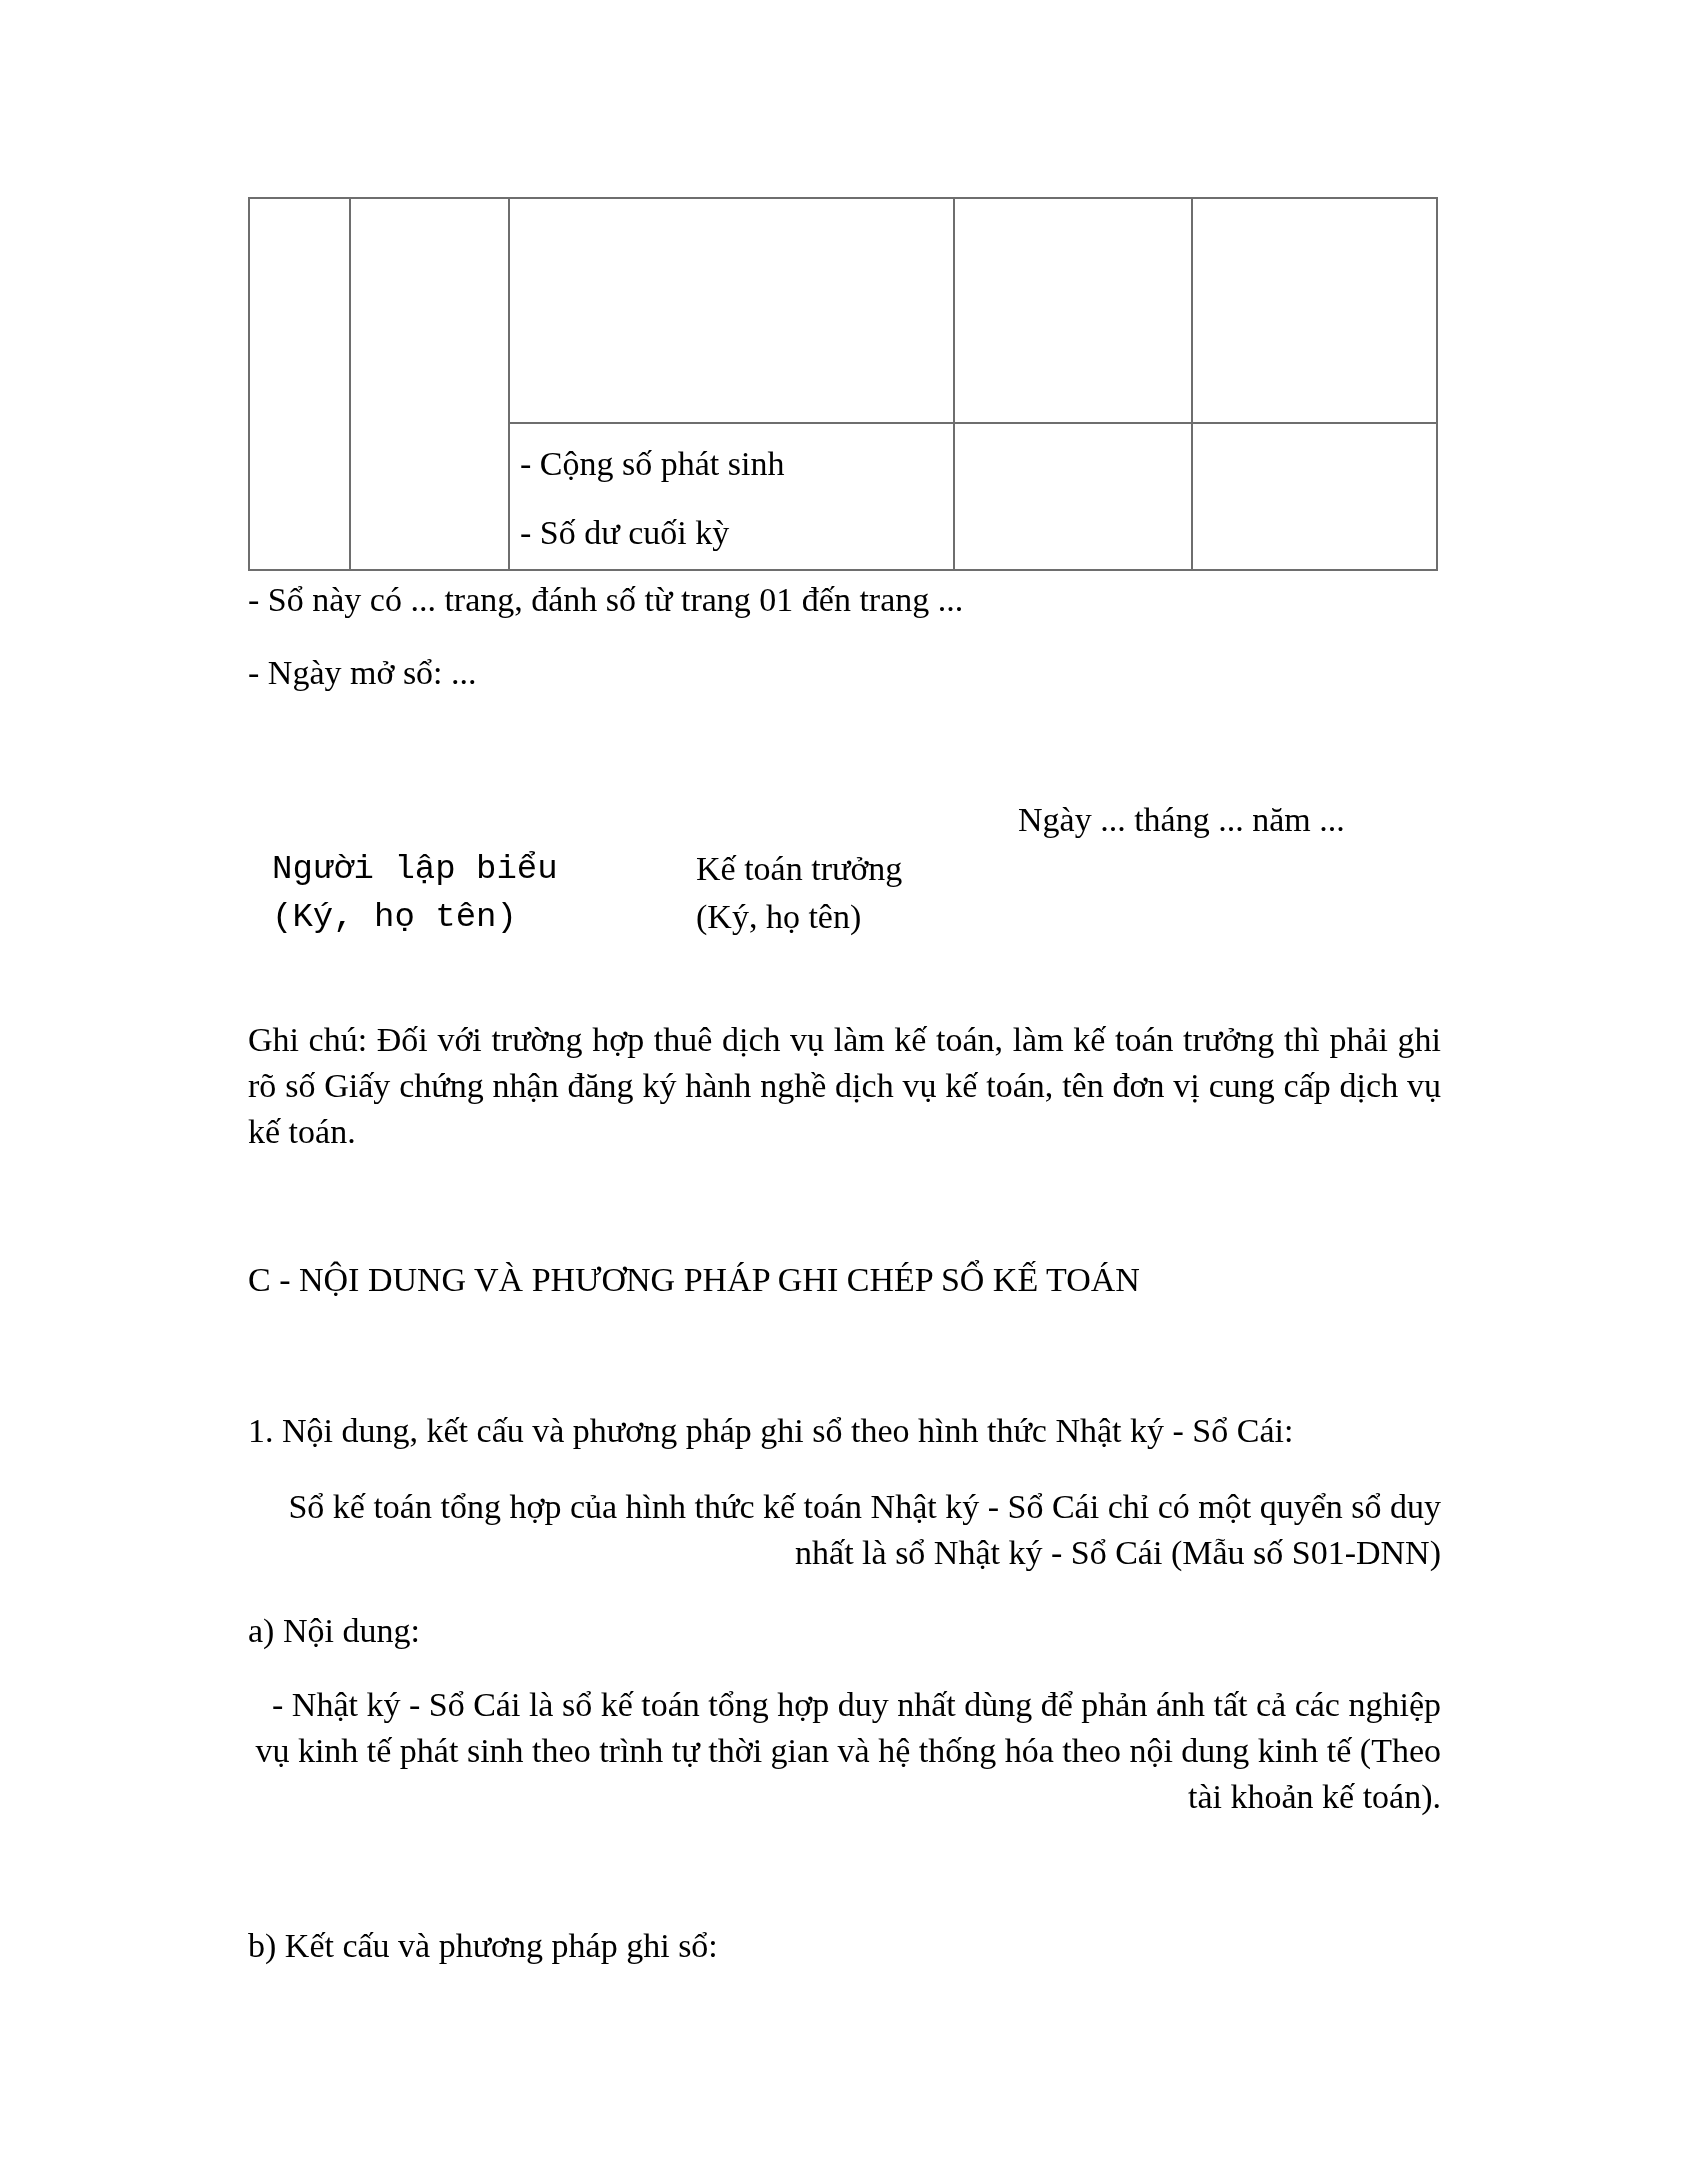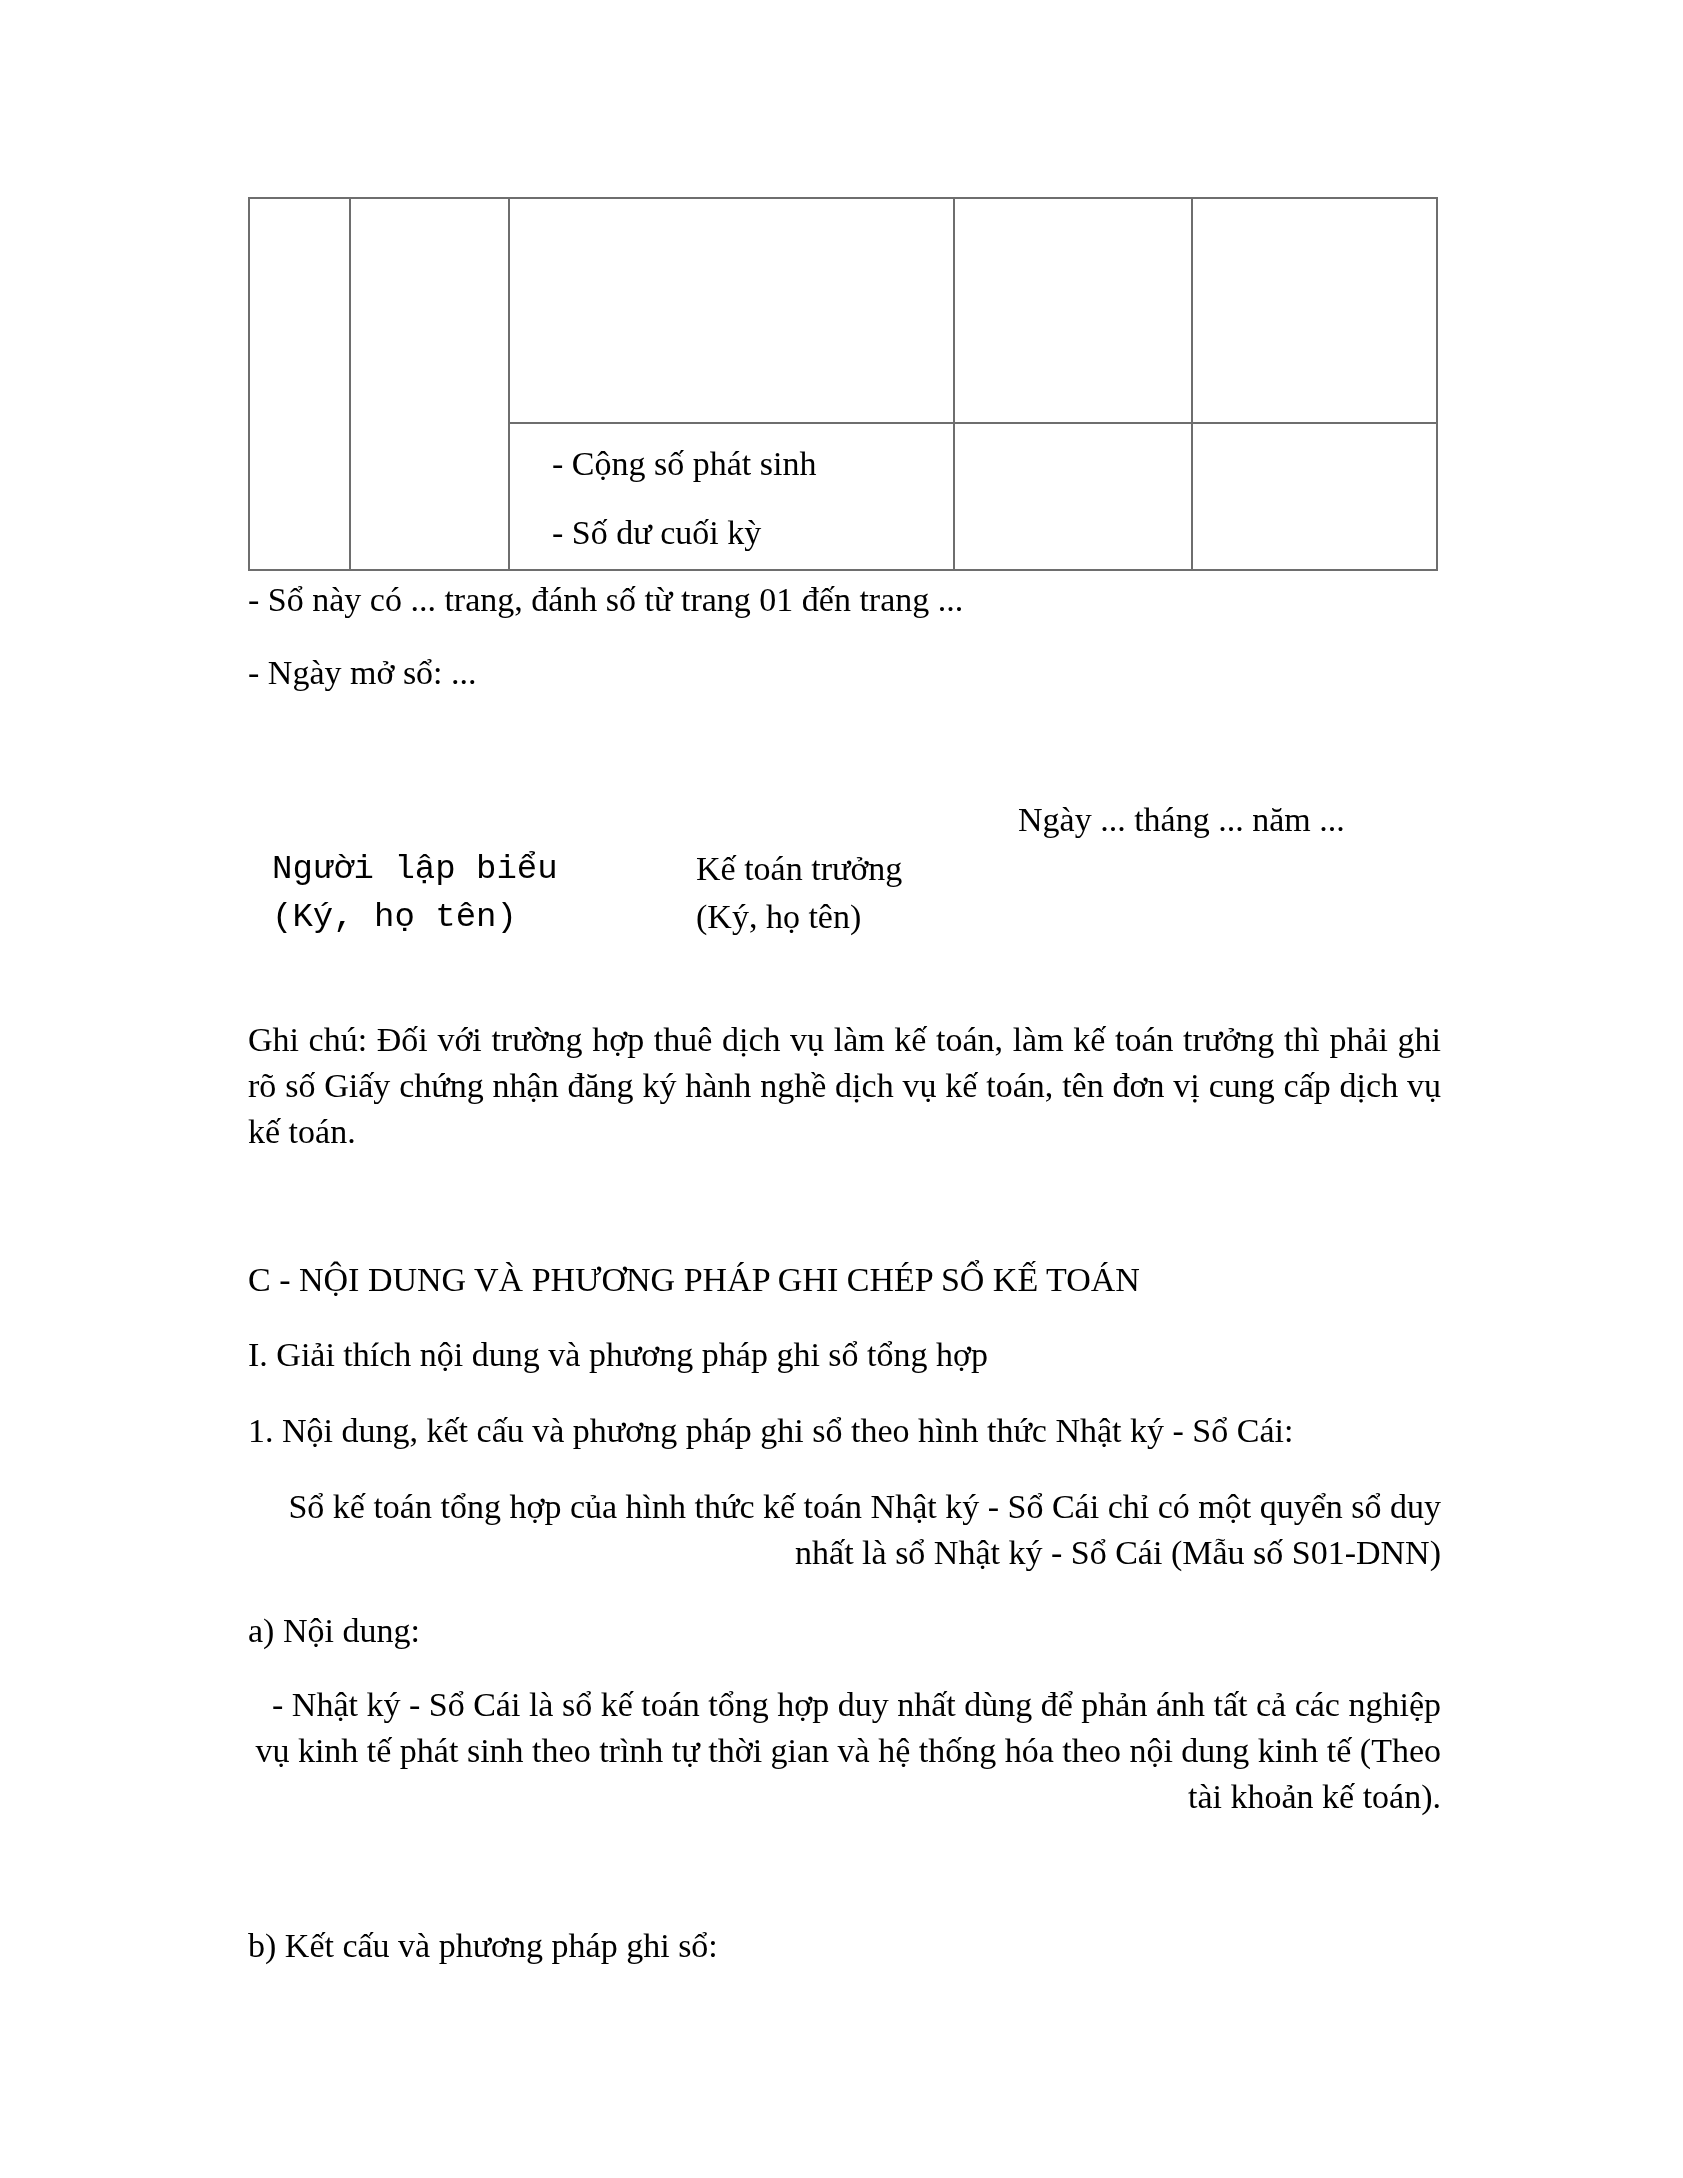--- a/index.html
+++ b/index.html
@@ -29,21 +29,21 @@
   }
   .vline.c1 { left: 99px; }
   .vline.c2 { left: 258px; }
   .vline.c3 { left: 703px; }
   .vline.c4 { left: 941px; }
   .hdivider {
     position: absolute;
     left: 258px; right: 0; top: 223px;
     height: 2px; background: #6e6e6e;
   }
-  .sum-line { position: absolute; left: 270px; white-space: nowrap; margin-left: 32px; }
+  .sum-line { position: absolute; left: 270px; white-space: nowrap; }
   .sum-line.s1 { top: 242px; }
   .sum-line.s2 { top: 311px; }
 
   
   .textblock { position: absolute; left: 248px; width: 1193px; text-align: right; }
   .textblock.justify { text-align: justify; }
   .nowrap { white-space: nowrap; width: auto; }
 
   
   .sig { position: absolute; line-height: 48px; }
@@ -79,21 +79,20 @@
     <div>(Ký, họ tên)</div>
   </div>
 
   <div class="sig sig-col3" style="left:1018px; top:845px;">
   </div>
 
   <div class="textblock justify" style="top:1017px;">Ghi chú: Đối với trường hợp thuê dịch vụ làm kế toán, làm kế toán trưởng thì phải ghi rõ số Giấy chứng nhận đăng ký hành nghề dịch vụ kế toán, tên đơn vị cung cấp dịch vụ kế toán.</div>
 
   <div class="textblock nowrap" style="top:1257px;">C - NỘI DUNG VÀ PHƯƠNG PHÁP GHI CHÉP SỔ KẾ TOÁN</div>
 
-  <div class="textblock nowrap" style="top:1332px;">I. Giải thích nội dung và phương pháp ghi sổ tổng hợp</div>
 
   <div class="textblock nowrap" style="top:1408px;">1. Nội dung, kết cấu và phương pháp ghi sổ theo hình thức Nhật ký - Sổ Cái:</div>
 
   <div class="textblock" style="top:1484px;">Sổ kế toán tổng hợp của hình thức kế toán Nhật ký - Sổ Cái chỉ có một quyển sổ duy nhất là sổ Nhật ký - Sổ Cái (Mẫu số S01-DNN)</div>
 
   <div class="textblock nowrap" style="top:1608px;">a) Nội dung:</div>
 
   <div class="textblock" style="top:1682px;">- Nhật ký - Sổ Cái là sổ kế toán tổng hợp duy nhất dùng để phản ánh tất cả các nghiệp vụ kinh tế phát sinh theo trình tự thời gian và hệ thống hóa theo nội dung kinh tế (Theo tài khoản kế toán).</div>
 
 

